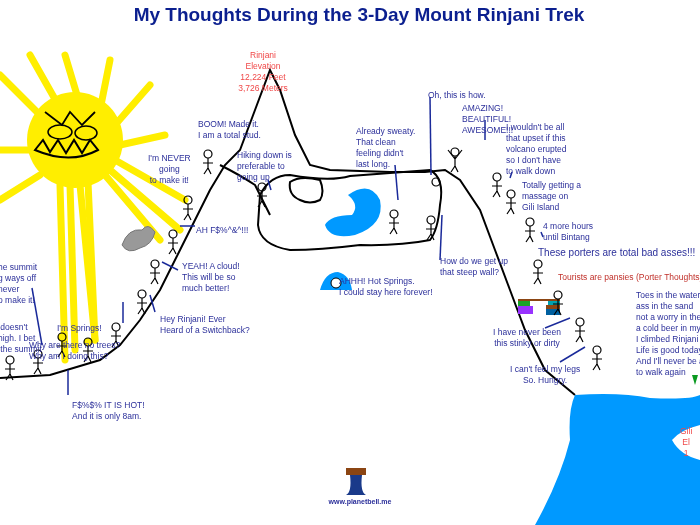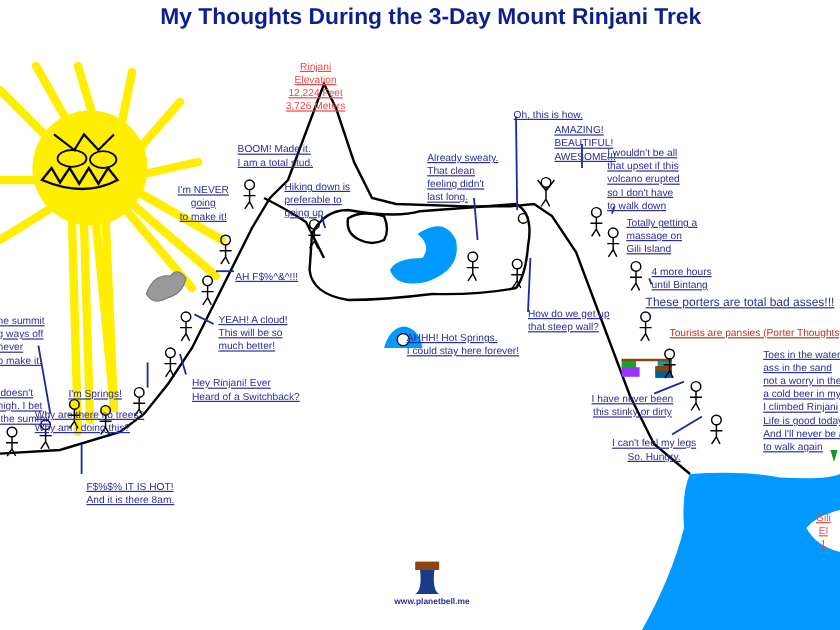--- a/index.html
+++ b/index.html
@@ -1,19 +1,19 @@
 <!DOCTYPE html>
 <html><head>
 <meta charset="utf-8">
 <style>
   html,body{margin:0;padding:0;background:#fff;}
   body{width:700px;height:525px;position:relative;overflow:hidden;font-family:"Liberation Sans",sans-serif;}
   .title{position:absolute;left:0;width:588px;top:4px;text-align:center;padding-left:130px;box-sizing:border-box;font-size:19px;font-weight:bold;color:#0b1f8f;}
   svg.scene{position:absolute;left:0;top:0;}
-  .t{position:absolute;font-size:8.5px;line-height:11px;color:#2b2f9a;white-space:pre;text-decoration:underline;}
+  .t{position:absolute;font-size:8.5px;line-height:11px;color:#2b2f9a;white-space:pre;}
   .red{color:#f04848;text-align:center;}
   .dred{color:#c0302a;}
   .c{text-align:center;}
   .porters{font-size:10px;color:#2b2f9a;}
   .url{position:absolute;left:300px;top:498px;width:120px;text-align:center;font-size:7px;font-weight:bold;color:#2b2f9a;}
 </style>
 </head>
 <body>
 
 <div class="title">My Thoughts During the 3-Day Mount Rinjani Trek</div>
@@ -191,21 +191,21 @@
 g ways off
 never
 o make it!</div>
 <div class="t" style="left:-2px;top:322px;"> doesn't
 high. I bet
  the summit</div>
 <div class="t" style="left:29px;top:292px;margin-top:48px;">Why are there no trees?
 Why am I doing this?</div>
 <div class="t" style="left:57px;top:323px;">I'm Springs!</div>
 <div class="t" style="left:72px;top:400px;">F$%$% IT IS HOT!
-And it is there 8am.</div>
+And it is only 8am.</div>
 <div class="t" style="left:160px;top:314px;">Hey Rinjani! Ever
 Heard of a Switchback?</div>
 <div class="t" style="left:182px;top:261px;">YEAH! A cloud!
 This will be so
 much better!</div>
 <div class="t" style="left:196px;top:225px;">AH F$%^&amp;^!!!</div>
 <div class="t c" style="left:148px;top:153px;">I'm NEVER
 going
 to make it!</div>
 <div class="t" style="left:198px;top:119px;">BOOM! Made it.

